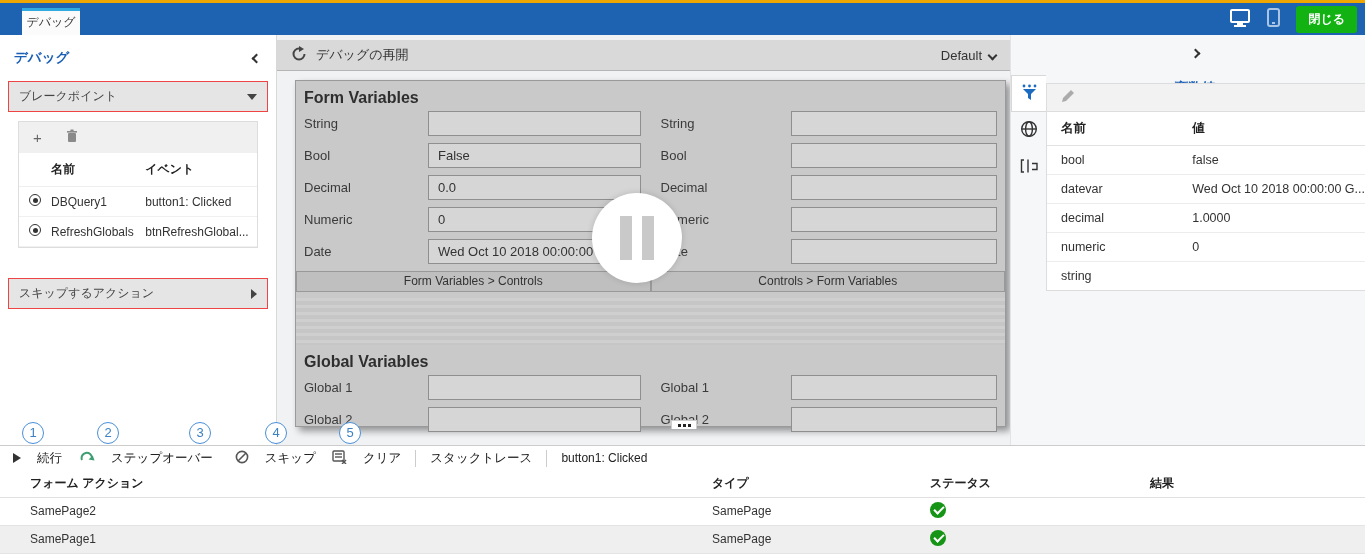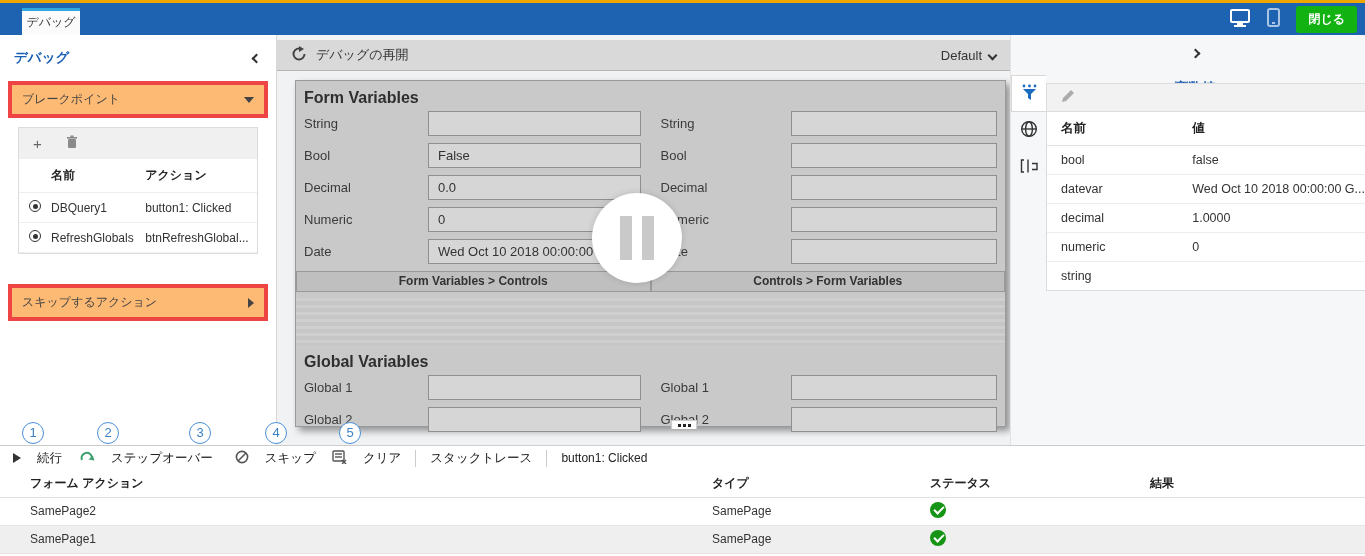--- a/index.html
+++ b/index.html
@@ -13,21 +13,21 @@
   .topbar-right { position:absolute; right:8px; top:0; height:32px; display:flex; align-items:center; gap:16px; }
   .close-btn { background:#12b212; color:#fff; font-weight:bold; font-size:12px; padding:5px 12px; border-radius:3px; border:none; cursor:pointer; }
 
   
   .main { position:absolute; left:0; top:35px; width:1365px; height:410px; display:flex; }
 
   
   .left-panel { width:277px; background:#fff; border-right:1px solid #d8d8d8; position:relative; flex:none; }
   .lp-header { display:flex; justify-content:space-between; align-items:center; padding:14px 16px 10px 14px; }
   .lp-title { color:#1b5fb5; font-weight:bold; font-size:13.5px; }
-  .lp-section { margin:4px 8px 0 8px; border:4px solid #ef4444; padding:6px 10px; display:flex; justify-content:space-between; align-items:center; font-size:12px; color:#444; background:#fdba74; cursor:pointer; }
+  .lp-section { margin:4px 8px 0 8px; border:1px solid #ef4444; padding:6px 10px; display:flex; justify-content:space-between; align-items:center; font-size:12px; color:#444; background:#e5e5e5; cursor:pointer; }
   .lp-card { margin:9px 18px 0 18px; border:1px solid #ddd; }
   .lp-card-toolbar { background:#f0f0f0; padding:7px 14px; display:flex; align-items:center; gap:24px; }
   .plus-icon { font-size:15px; color:#666; line-height:1; cursor:pointer; }
   .lp-table { width:100%; border-collapse:collapse; font-size:12px; }
   .lp-table th { text-align:left; font-weight:bold; color:#222; padding:8px 4px; border-bottom:1px solid #eee; }
   .lp-table td { padding:7px 4px; border-bottom:1px solid #f0f0f0; color:#333; white-space:nowrap; }
   .lp-table tr td:first-child, .lp-table tr th:first-child { padding-left:10px; width:28px; }
   .radio { display:inline-block; width:12px; height:12px; border:1.5px solid #333; border-radius:50%; position:relative; }
   .radio::after { content:""; position:absolute; left:2.5px; top:2.5px; width:5px; height:5px; background:#333; border-radius:50%; }
   .lp-section2 { margin-top:30px; }
@@ -48,21 +48,21 @@
   .ct-default { display:flex; align-items:center; gap:7px; cursor:pointer; color:#333; }
 
   .form-panel { position:absolute; left:18px; top:45px; width:711px; height:347px; background:#c9c9c9; border:1px solid #9a9a9a; box-shadow:4px 4px 7px rgba(0,0,0,0.4); padding:5px 0 0 0; }
   .fv-title { font-size:16px; font-weight:bold; color:#2e2e2e; padding:3px 0 4px 8px; }
   .fv-row { display:flex; margin-bottom:7px; }
   .fv-cell { width:50%; display:flex; align-items:center; }
   .fv-cell .flabel { width:132px; padding-left:8px; font-size:13px; color:#3a3a3a; flex:none; }
   .fv-cell .finput { flex:1; height:25px; background:#d6d6d6; border:1px solid #8f8f8f; font-size:13px; color:#333; padding:0 9px; margin-right:10px; font-family:inherit; }
   .fv-cell.right .flabel { width:140px; padding-left:10px; }
   .fv-cell.right .finput { margin-right:8px; }
-  .transfer-bar { display:flex; height:21px; margin-top:2px;font-weight:bold; }
+  .transfer-bar { display:flex; height:21px; margin-top:2px; }
   .transfer-btn { width:50%; background:#bfbfbf; border:1px solid #999; font-size:12px; color:#333; text-align:center; line-height:19px; cursor:pointer; }
   .stripes { height:47px; background:repeating-linear-gradient(180deg,#cfcfcf 0 3px,#c6c6c6 3px 7px); margin:6px 0 8px 0; }
   .gv-title { font-size:16px; font-weight:bold; color:#2e2e2e; padding:0 0 4px 8px; }
 
   .pause-circle { position:absolute; left:315px; top:158px; width:90px; height:90px; background:#fff; border-radius:50%; display:flex; align-items:center; justify-content:center; gap:10px; box-shadow:0 0 6px rgba(0,0,0,0.15); }
   .pause-bar { width:12px; height:44px; background:#c9c9c9; }
 
   .drag-handle { position:absolute; left:394px; top:385px; width:26px; height:9px; background:#fdfdfd; border:1px solid #ccc; border-bottom:none; display:flex; align-items:center; justify-content:center; gap:2px; cursor:row-resize; }
   .drag-handle i { width:3px; height:3px; background:#222; display:block; }
 
@@ -144,21 +144,21 @@
                 <rect x="1" y="2" width="10" height="1.6" fill="#8a8a8a"></rect>
                 <rect x="4.4" y="0.5" width="3.2" height="1.6" fill="#8a8a8a"></rect>
               </svg>
           </span>
         </div>
         <table class="lp-table">
           <tbody>
               <tr>
             <th></th>
             <th>名前</th>
-            <th>アクション</th>
+            <th>イベント</th>
           </tr>
           <tr>
             <td><span class="radio"></span></td>
             <td>DBQuery1</td>
             <td>button1: Clicked</td>
           </tr>
           <tr>
             <td><span class="radio"></span></td>
             <td>RefreshGlobals</td>
             <td>btnRefreshGlobal...</td>

